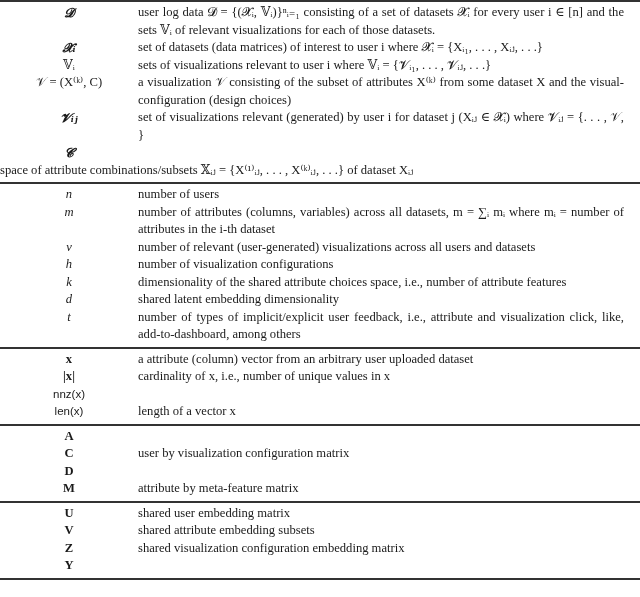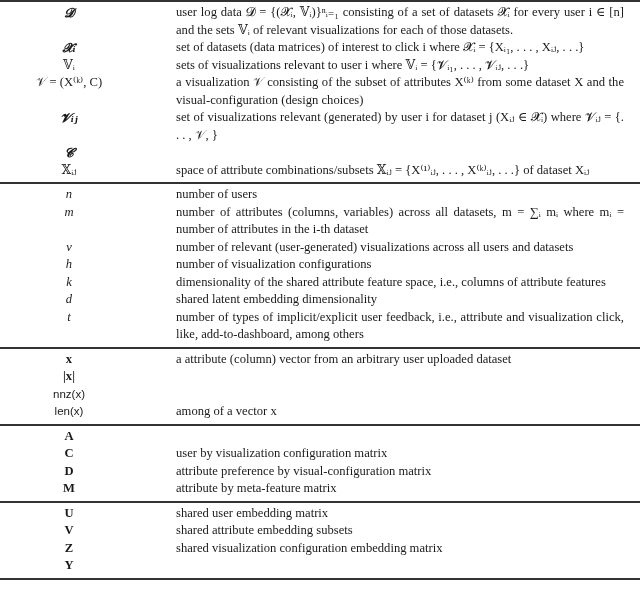--- a/index.html
+++ b/index.html
@@ -2,58 +2,57 @@
 <html><head>
 <meta charset="utf-8">
 <style>
   html, body { margin:0; padding:0; background:#ffffff; }
   body { width:640px; height:597px; overflow:hidden; font-family:"Liberation Serif","DejaVu Serif",serif; color:#1a1a1a; }
   .table { position:relative; width:640px; }
   .rule { height:0; border-top:2px solid #333; margin:0; }
   .section { padding:2px 0 3px 0; }
   .row { display:flex; align-items:flex-start; font-size:12.6px; line-height:17.5px; }
   .sym { width:138px; flex:0 0 138px; text-align:center; white-space:nowrap; }
-  .desc { flex:1; padding-left:0; padding-right:16px; text-align:justify;margin-left:38px; }
+  .desc { flex:1; padding-left:0; padding-right:16px; text-align:justify; }
   .sym.cal { font-family:"DejaVu Serif",serif; font-style:italic; font-weight:bold; }
   .sym.it { font-style:italic; }
   .sym.bold { font-weight:bold; }
   .sym.sans { font-family:Liberation Sans, sans-serif; font-size:11.5px; }
 </style>
 </head>
 <body>
 
 <div class="table">
   <div class="rule"></div>
 
   <div class="section">
     <div class="row">
         <div class="sym cal">𝓓</div>
         <div class="desc">user log data 𝓓 = {(𝓧ᵢ, 𝕍ᵢ)}ⁿᵢ₌₁ consisting of a set of datasets 𝓧ᵢ for every user i ∈ [n] and the sets 𝕍ᵢ of relevant visualizations for each of those datasets.</div>
       </div>
     <div class="row">
         <div class="sym cal">𝓧ᵢ</div>
-        <div class="desc">set of datasets (data matrices) of interest to click i where 𝓧ᵢ = {Xᵢ₁, . . . , Xᵢⱼ, . . .}</div>
+        <div class="desc">set of datasets (data matrices) of interest to user i where 𝓧ᵢ = {Xᵢ₁, . . . , Xᵢⱼ, . . .}</div>
       </div>
     <div class="row">
         <div class="sym">𝕍ᵢ</div>
         <div class="desc">sets of visualizations relevant to user i where 𝕍ᵢ = {𝓥ᵢ₁, . . . , 𝓥ᵢⱼ, . . .}</div>
       </div>
     <div class="row">
         <div class="sym">𝒱 = (X⁽ᵏ⁾, C)</div>
         <div class="desc">a visualization 𝒱 consisting of the subset of attributes X⁽ᵏ⁾ from some dataset X and the visual-configuration (design choices)</div>
       </div>
     <div class="row">
         <div class="sym cal">𝓥ᵢⱼ</div>
         <div class="desc">set of visualizations relevant (generated) by user i for dataset j (Xᵢⱼ ∈ 𝓧ᵢ) where 𝓥ᵢⱼ = {. . . , 𝒱, }</div>
       </div>
     <div class="row">
         <div class="sym cal">𝓒</div>
       </div>
     <div class="row">
-        <div class="sym">𝕏ᵢⱼ</div>
         <div class="desc">space of attribute combinations/subsets 𝕏ᵢⱼ = {X⁽¹⁾ᵢⱼ, . . . , X⁽ᵏ⁾ᵢⱼ, . . .} of dataset Xᵢⱼ</div>
       </div>
   </div>
 
   <div class="rule"></div>
 
   <div class="section">
     <div class="row">
         <div class="sym it">n</div>
         <div class="desc">number of users</div>
@@ -65,64 +64,64 @@
     <div class="row">
         <div class="sym it">v</div>
         <div class="desc">number of relevant (user-generated) visualizations across all users and datasets</div>
       </div>
     <div class="row">
         <div class="sym it">h</div>
         <div class="desc">number of visualization configurations</div>
       </div>
     <div class="row">
         <div class="sym it">k</div>
-        <div class="desc">dimensionality of the shared attribute feature space, i.e., columns of attribute features</div>
+        <div class="desc">dimensionality of the shared attribute choices space, i.e., number of attribute features</div>
       </div>
     <div class="row">
         <div class="sym it">d</div>
         <div class="desc">shared latent embedding dimensionality</div>
       </div>
     <div class="row">
         <div class="sym it">t</div>
         <div class="desc">number of types of implicit/explicit user feedback, i.e., attribute and visualization click, like, add-to-dashboard, among others</div>
       </div>
   </div>
 
   <div class="rule"></div>
 
   <div class="section">
     <div class="row">
         <div class="sym bold">x</div>
         <div class="desc">a attribute (column) vector from an arbitrary user uploaded dataset</div>
       </div>
     <div class="row">
         <div class="sym bold">|x|</div>
+        <div class="desc">cardinality of x, i.e., number of unique values in x</div>
       </div>
     <div class="row">
         <div class="sym sans">nnz(x)</div>
       </div>
     <div class="row">
         <div class="sym sans">len(x)</div>
-        <div class="desc">among of a vector x</div>
+        <div class="desc">length of a vector x</div>
       </div>
   </div>
 
   <div class="rule"></div>
 
   <div class="section">
     <div class="row">
         <div class="sym bold">A</div>
       </div>
     <div class="row">
         <div class="sym bold">C</div>
         <div class="desc">user by visualization configuration matrix</div>
       </div>
     <div class="row">
         <div class="sym bold">D</div>
-        <div class="desc">attribute preference by visual-configuration matrix</div>
       </div>
     <div class="row">
         <div class="sym bold">M</div>
         <div class="desc">attribute by meta-feature matrix</div>
       </div>
   </div>
 
   <div class="rule"></div>
 
   <div class="section">

